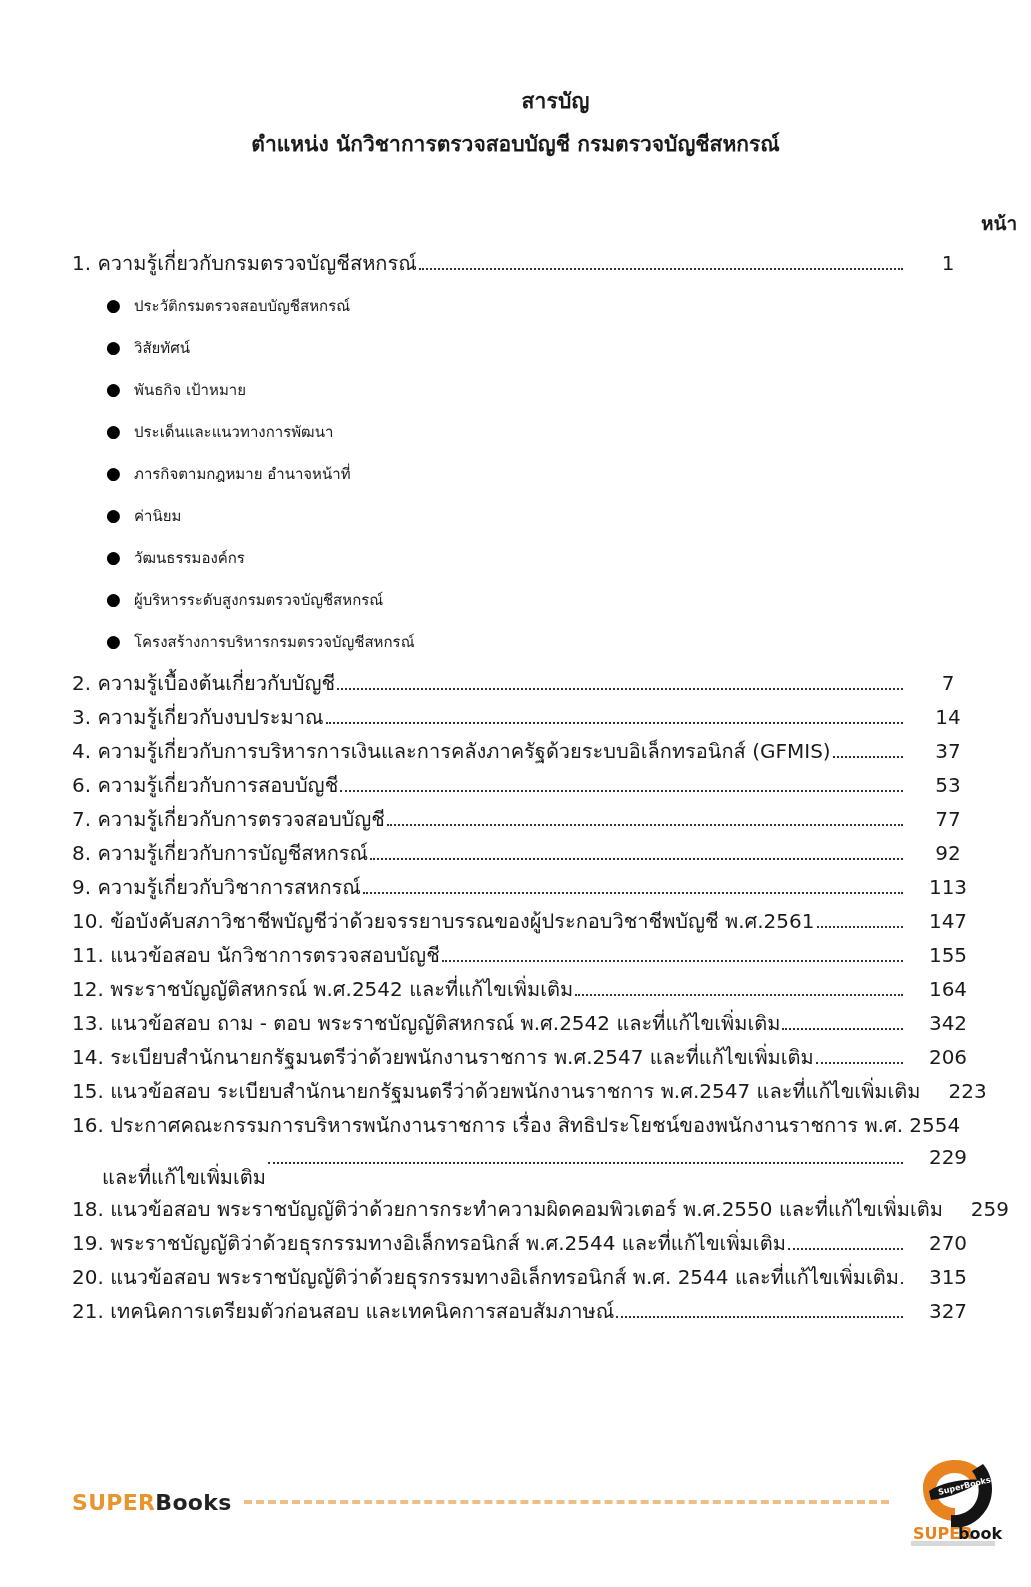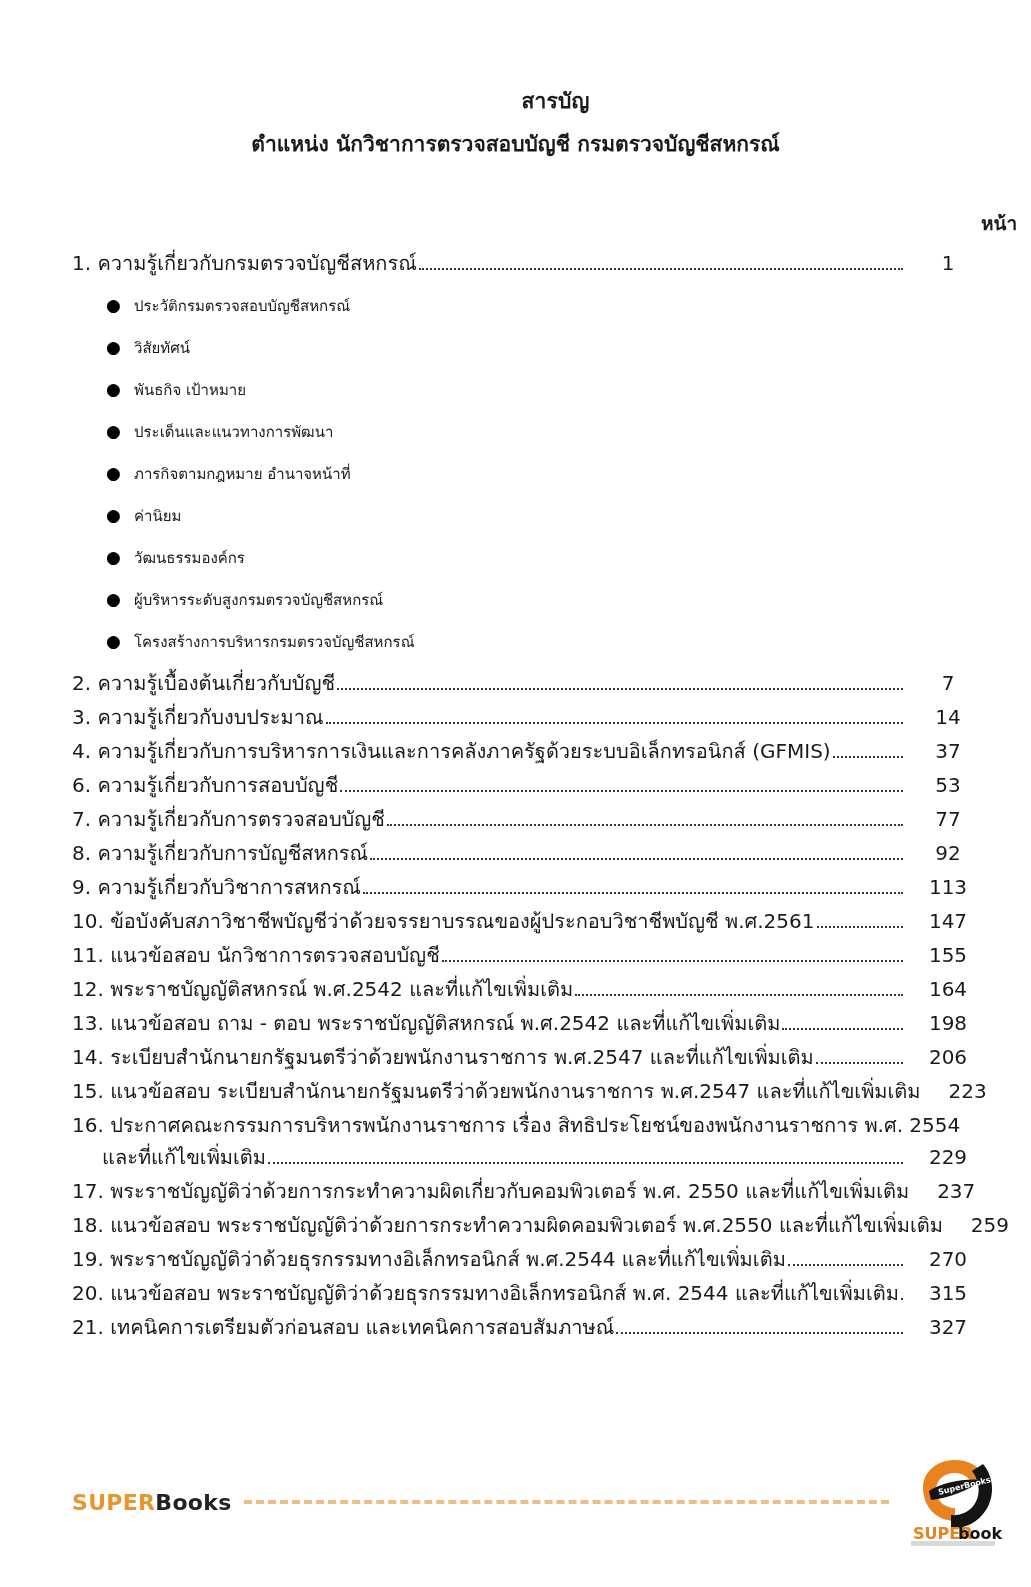--- a/index.html
+++ b/index.html
@@ -93,21 +93,21 @@
     border-bottom: 2px dotted #333333;
   }
   .toc-page {
     flex: 0 0 86px;
     text-align: center;
     font-size: 20px;
     line-height: 30px;
   }
 
   
-  .toc-row.cont .toc-label { padding-left: 30px; }
+  .toc-row.cont .toc-label { padding-left: 30px; margin-top: 20px; }
 
   
   .bullet-list {
     margin: 4px 0 6px 0;
     padding: 0;
     list-style: none;
   }
   .bullet-item {
     display: flex;
     align-items: baseline;
@@ -275,21 +275,21 @@
 
     <div class="toc-row entry">
       <span class="toc-label">12. พระราชบัญญัติสหกรณ์ พ.ศ.2542 และที่แก้ไขเพิ่มเติม</span>
       <span class="toc-leader"></span>
       <span class="toc-page">164</span>
     </div>
 
     <div class="toc-row entry">
       <span class="toc-label">13. แนวข้อสอบ ถาม - ตอบ พระราชบัญญัติสหกรณ์ พ.ศ.2542 และที่แก้ไขเพิ่มเติม</span>
       <span class="toc-leader"></span>
-      <span class="toc-page">198</span>
+      <span class="toc-page">342</span>
     </div>
 
     <div class="toc-row entry">
       <span class="toc-label">14. ระเบียบสำนักนายกรัฐมนตรีว่าด้วยพนักงานราชการ พ.ศ.2547 และที่แก้ไขเพิ่มเติม</span>
       <span class="toc-leader"></span>
       <span class="toc-page">206</span>
     </div>
 
     <div class="toc-row entry">
       <span class="toc-label">15. แนวข้อสอบ ระเบียบสำนักนายกรัฐมนตรีว่าด้วยพนักงานราชการ พ.ศ.2547 และที่แก้ไขเพิ่มเติม</span>
@@ -299,25 +299,20 @@
 
     <div class="toc-row">
       <span class="toc-label">16. ประกาศคณะกรรมการบริหารพนักงานราชการ เรื่อง สิทธิประโยชน์ของพนักงานราชการ พ.ศ. 2554</span>
     </div>
     <div class="toc-row entry cont">
       <span class="toc-label">และที่แก้ไขเพิ่มเติม</span>
       <span class="toc-leader"></span>
       <span class="toc-page">229</span>
     </div>
 
-    <div class="toc-row entry">
-      <span class="toc-label">17. พระราชบัญญัติว่าด้วยการกระทำความผิดเกี่ยวกับคอมพิวเตอร์ พ.ศ. 2550 และที่แก้ไขเพิ่มเติม</span>
-      <span class="toc-leader"></span>
-      <span class="toc-page">237</span>
-    </div>
 
     <div class="toc-row entry">
       <span class="toc-label">18. แนวข้อสอบ พระราชบัญญัติว่าด้วยการกระทำความผิดคอมพิวเตอร์ พ.ศ.2550 และที่แก้ไขเพิ่มเติม</span>
       <span class="toc-leader"></span>
       <span class="toc-page">259</span>
     </div>
 
     <div class="toc-row entry">
       <span class="toc-label">19. พระราชบัญญัติว่าด้วยธุรกรรมทางอิเล็กทรอนิกส์ พ.ศ.2544 และที่แก้ไขเพิ่มเติม</span>
       <span class="toc-leader"></span>

